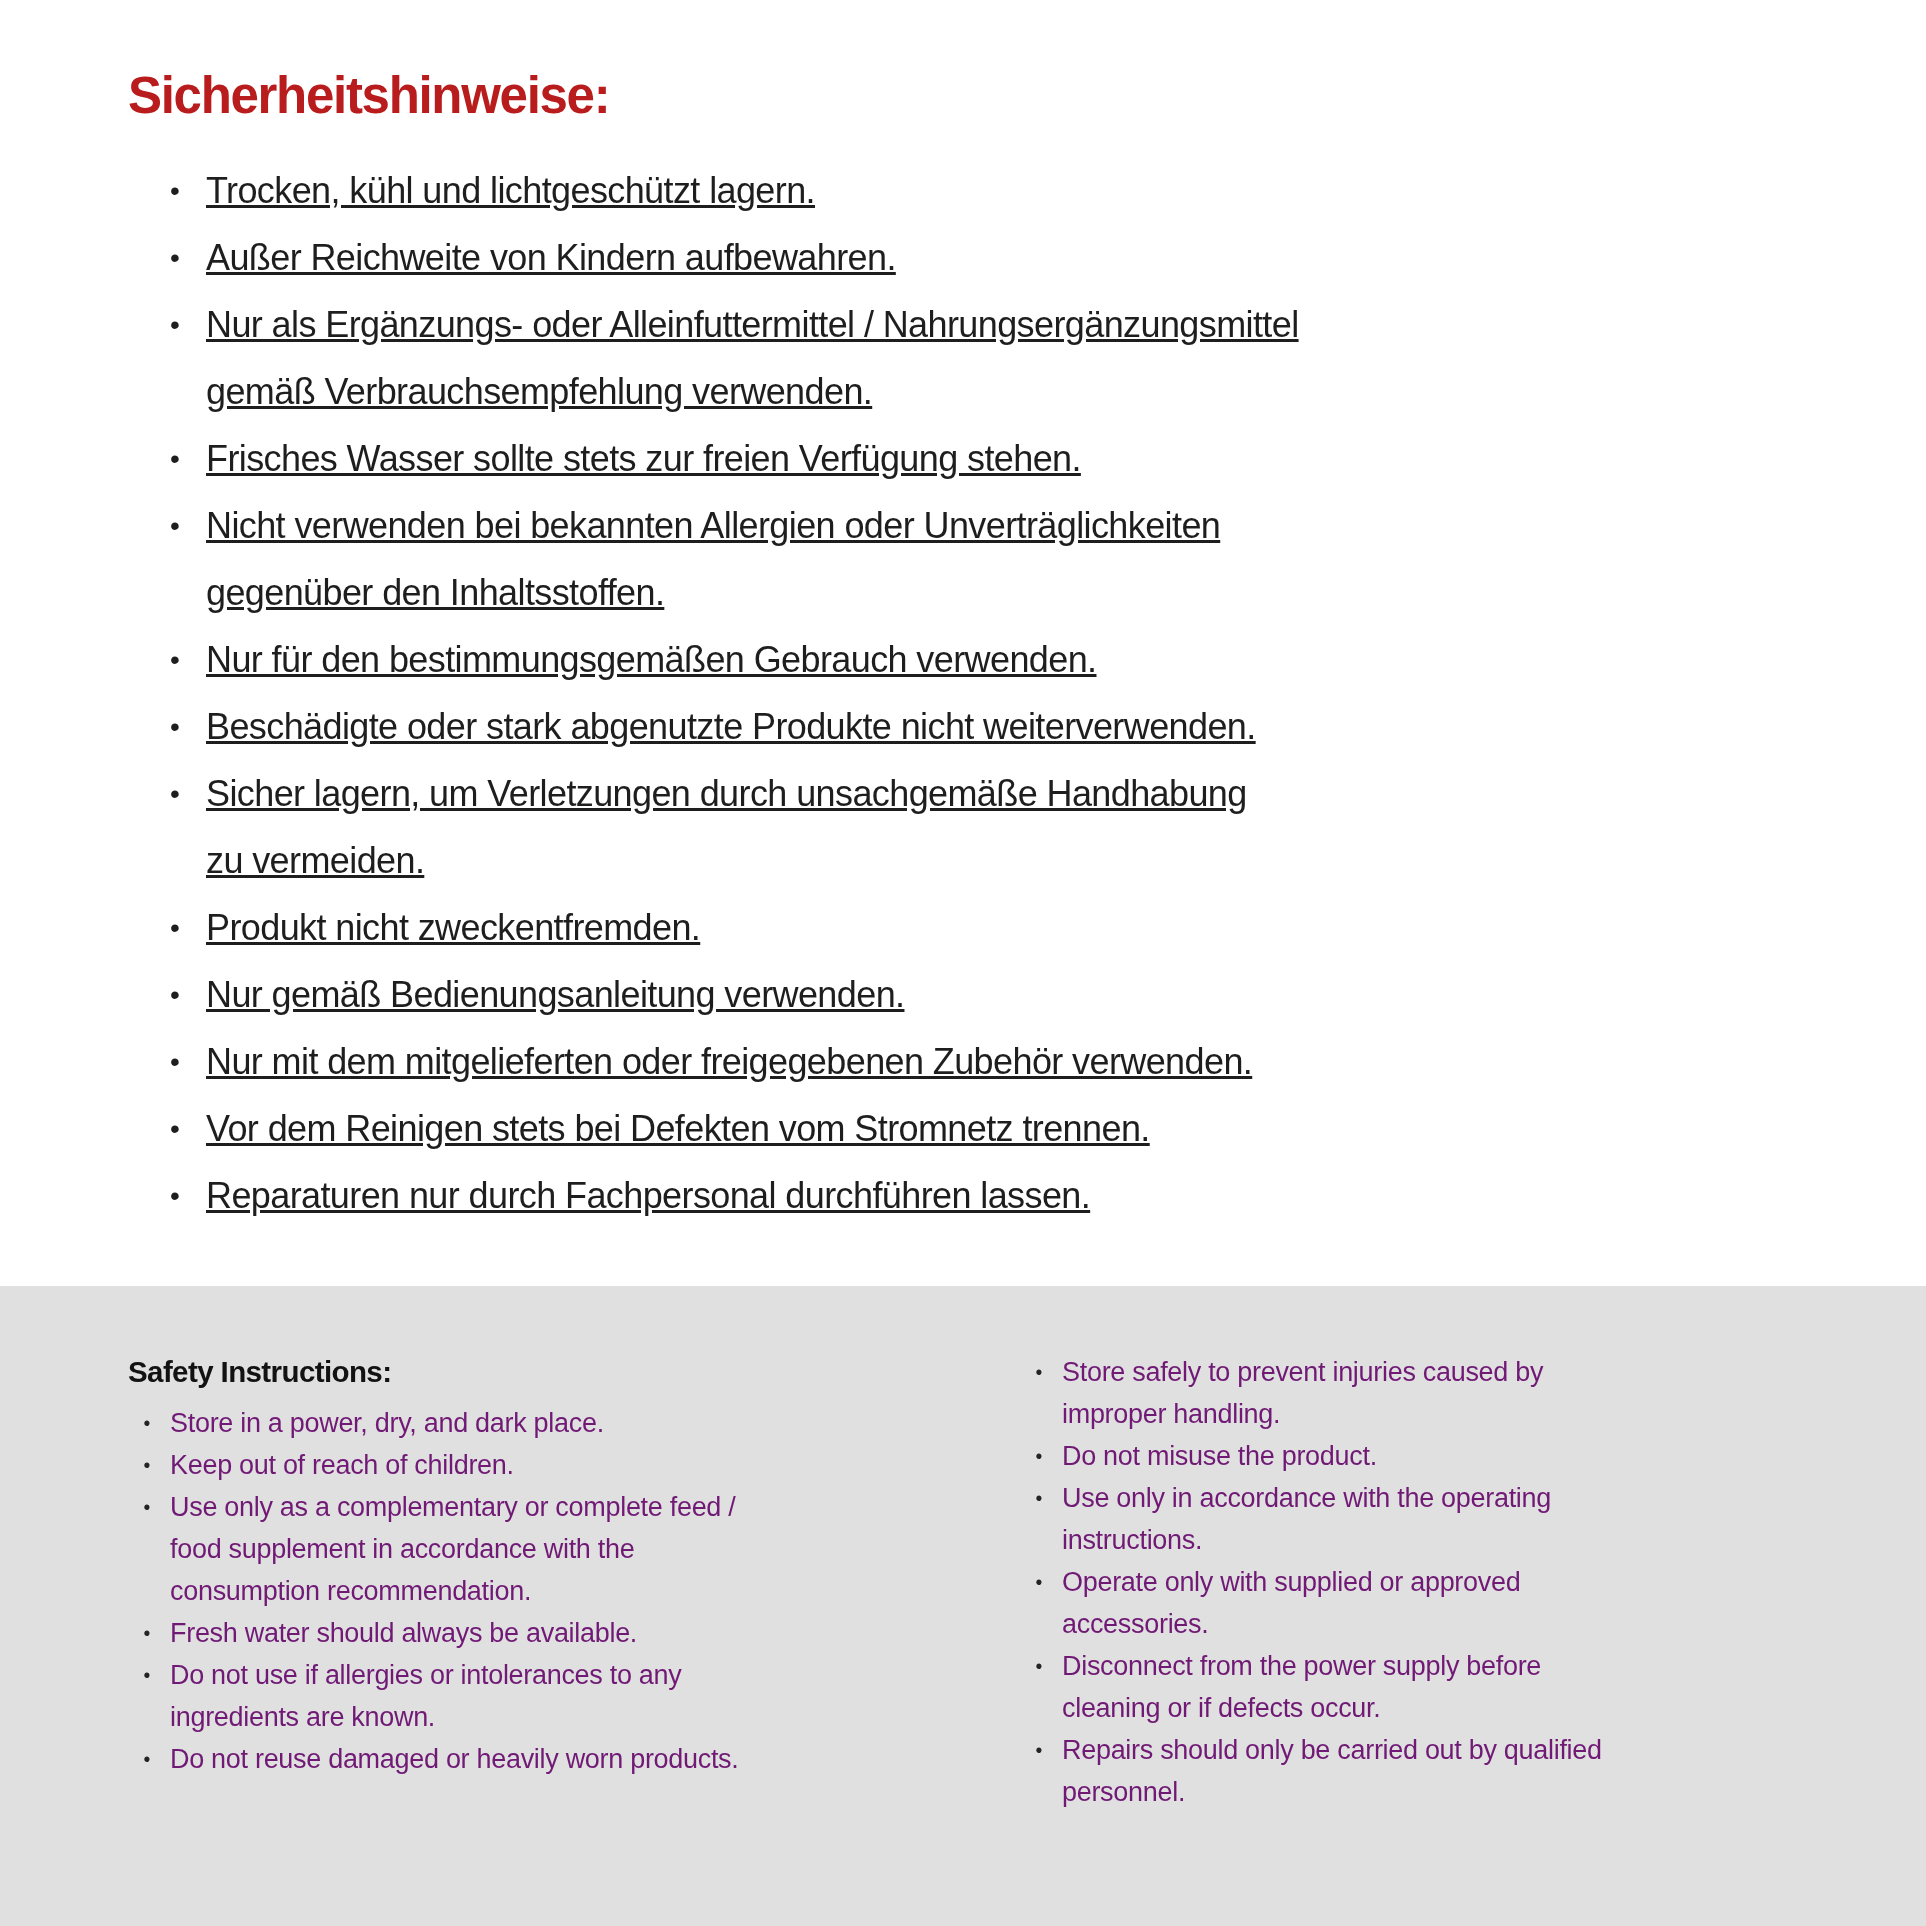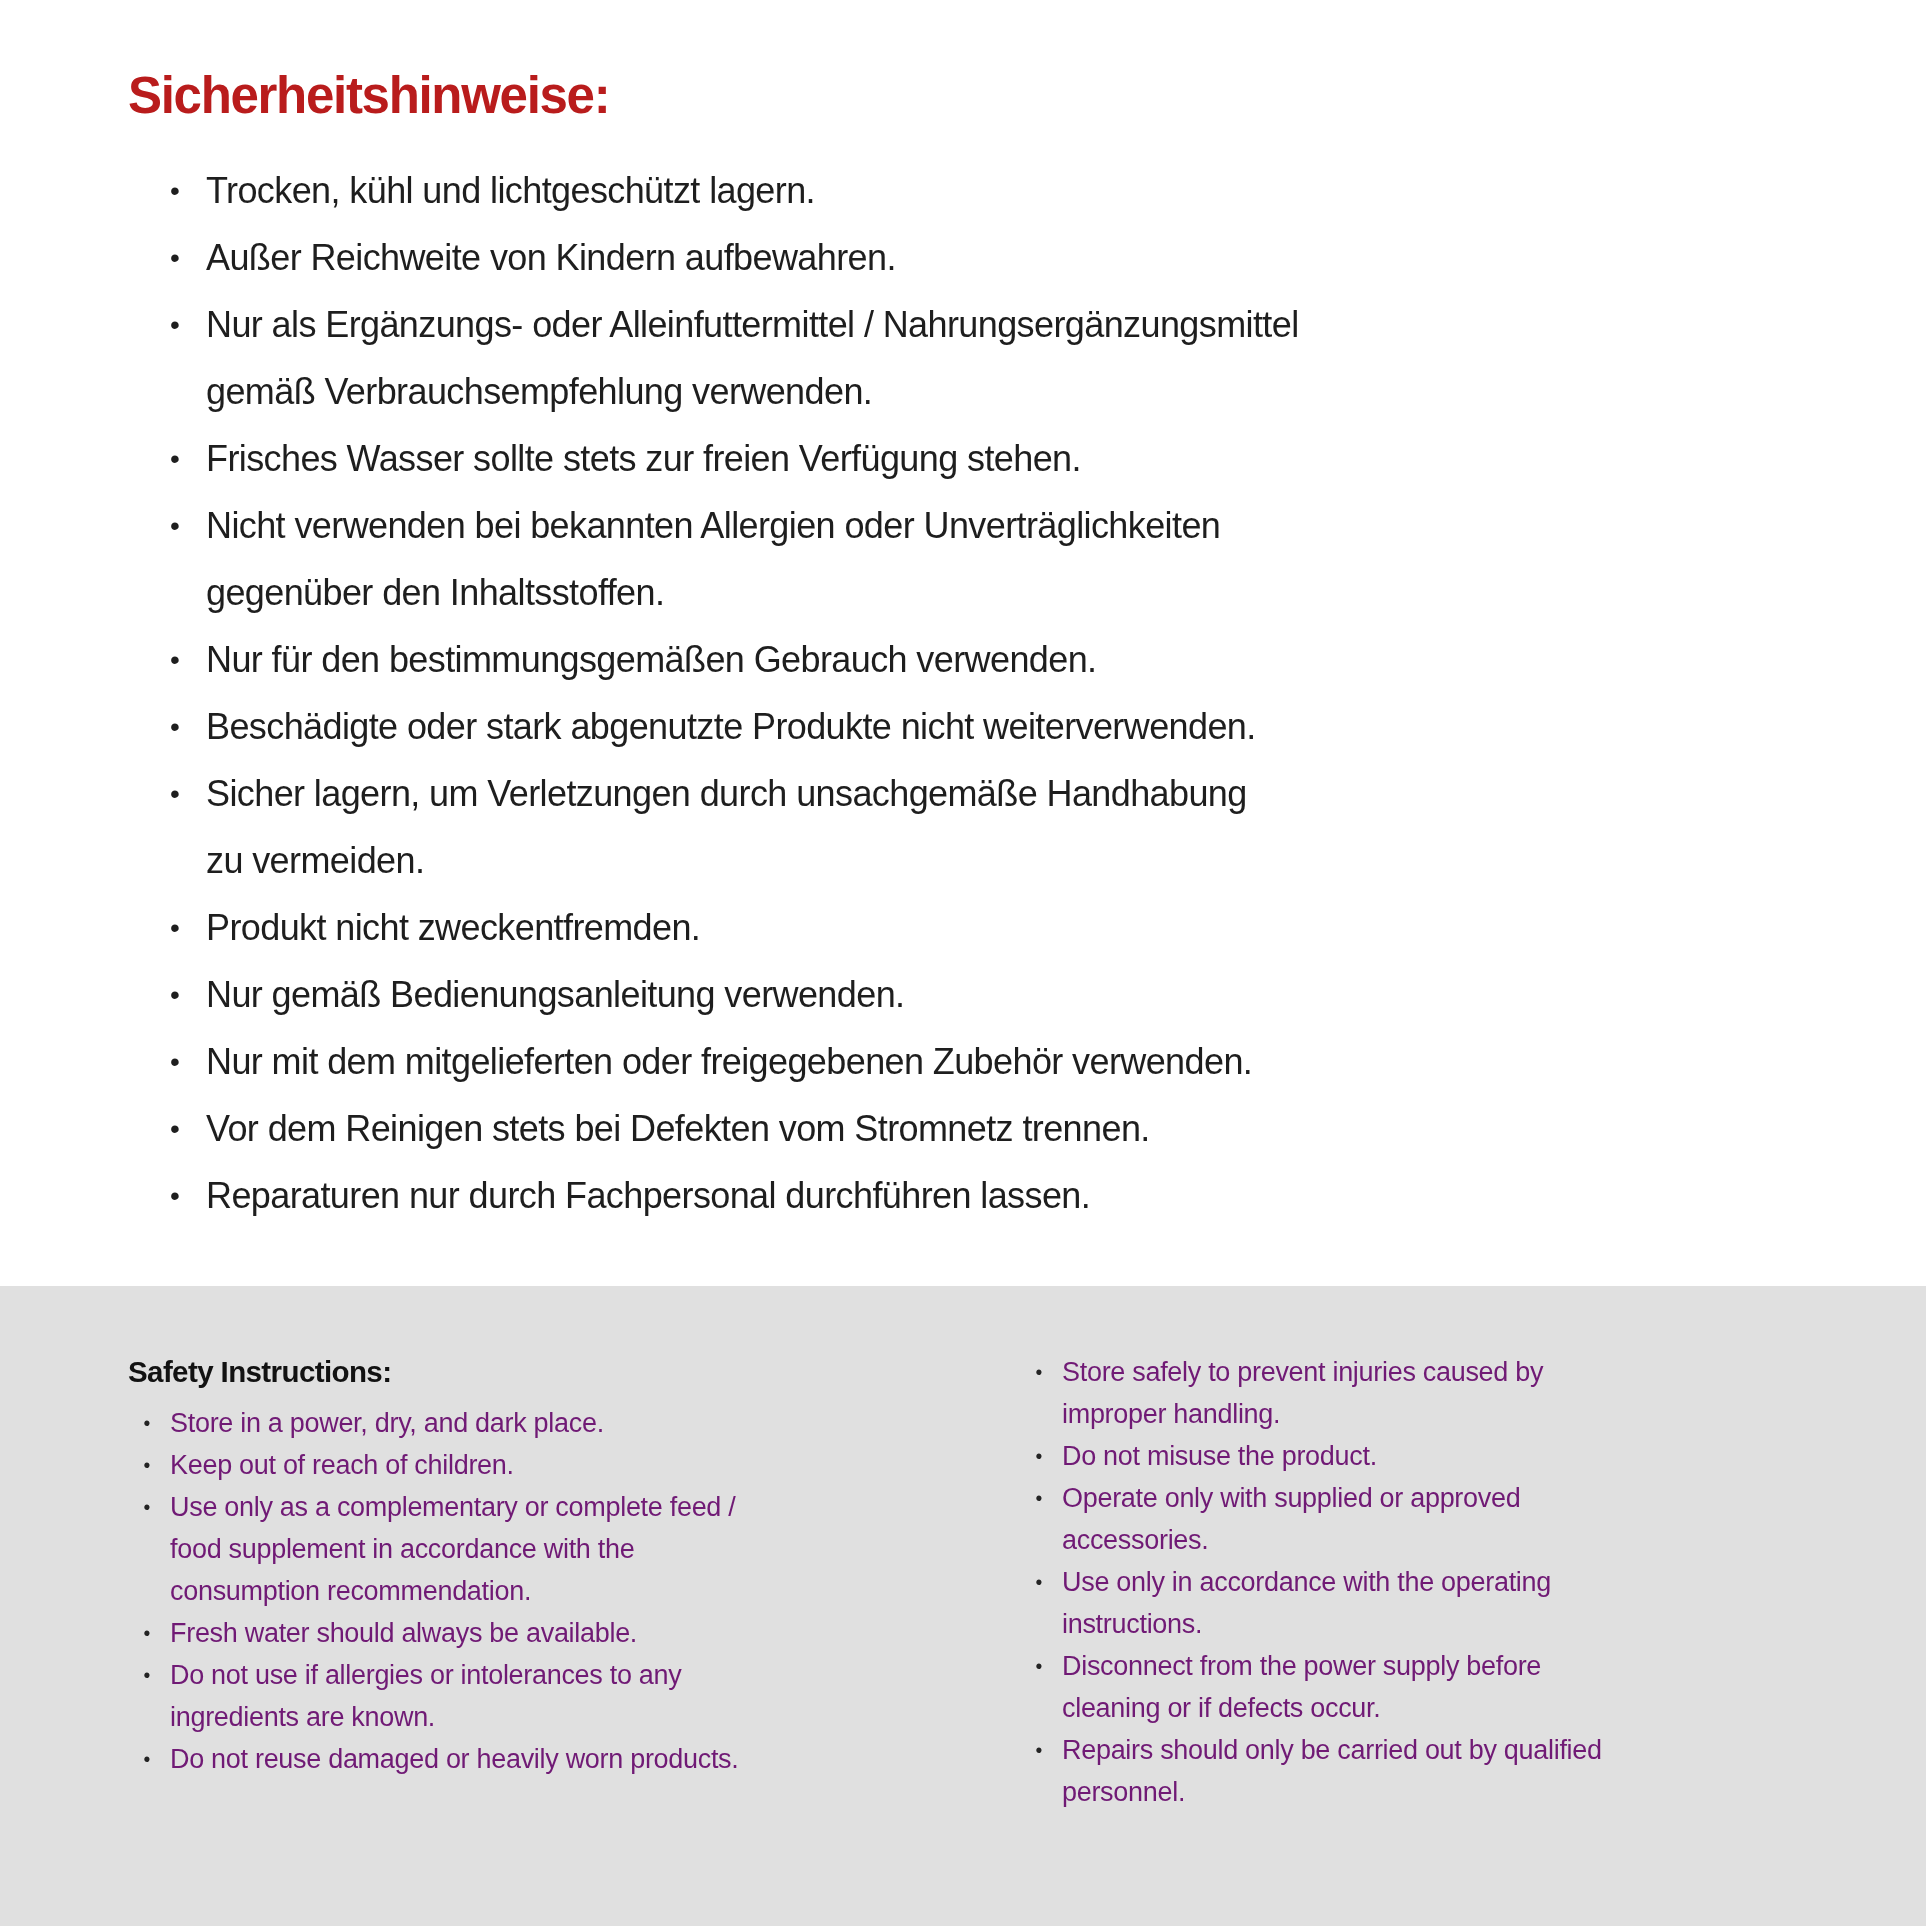--- a/index.html
+++ b/index.html
@@ -28,20 +28,21 @@
     letter-spacing: -1.3px;
   }
   .de-list {
     margin: 0;
     padding: 0;
     list-style: none;
     font-size: 36px;
     line-height: 67px;
     letter-spacing: -0.6px;
     color: #1e1e1e;
+    text-decoration: underline;
   }
   .de-list li {
     position: relative;
     padding-left: 78px;
     white-space: pre-line;
   }
   .de-list li::before {
     content: "\2022";
     position: absolute;
     left: 42px;
@@ -153,25 +154,25 @@
       </ul>
   </div>
   <div class="en-col-right">
     <ul class="en-list">
 
         <li>Store safely to prevent injuries caused by
 improper handling.</li>
 
         <li>Do not misuse the product.</li>
 
+        <li>Use only in accordance with the operating
+instructions.</li>
+
         <li>Operate only with supplied or approved
 accessories.</li>
-
-        <li>Use only in accordance with the operating
-instructions.</li>
 
         <li>Disconnect from the power supply before
 cleaning or if defects occur.</li>
 
         <li>Repairs should only be carried out by qualified
 personnel.</li>
       </ul>
   </div>
 </section>
 

